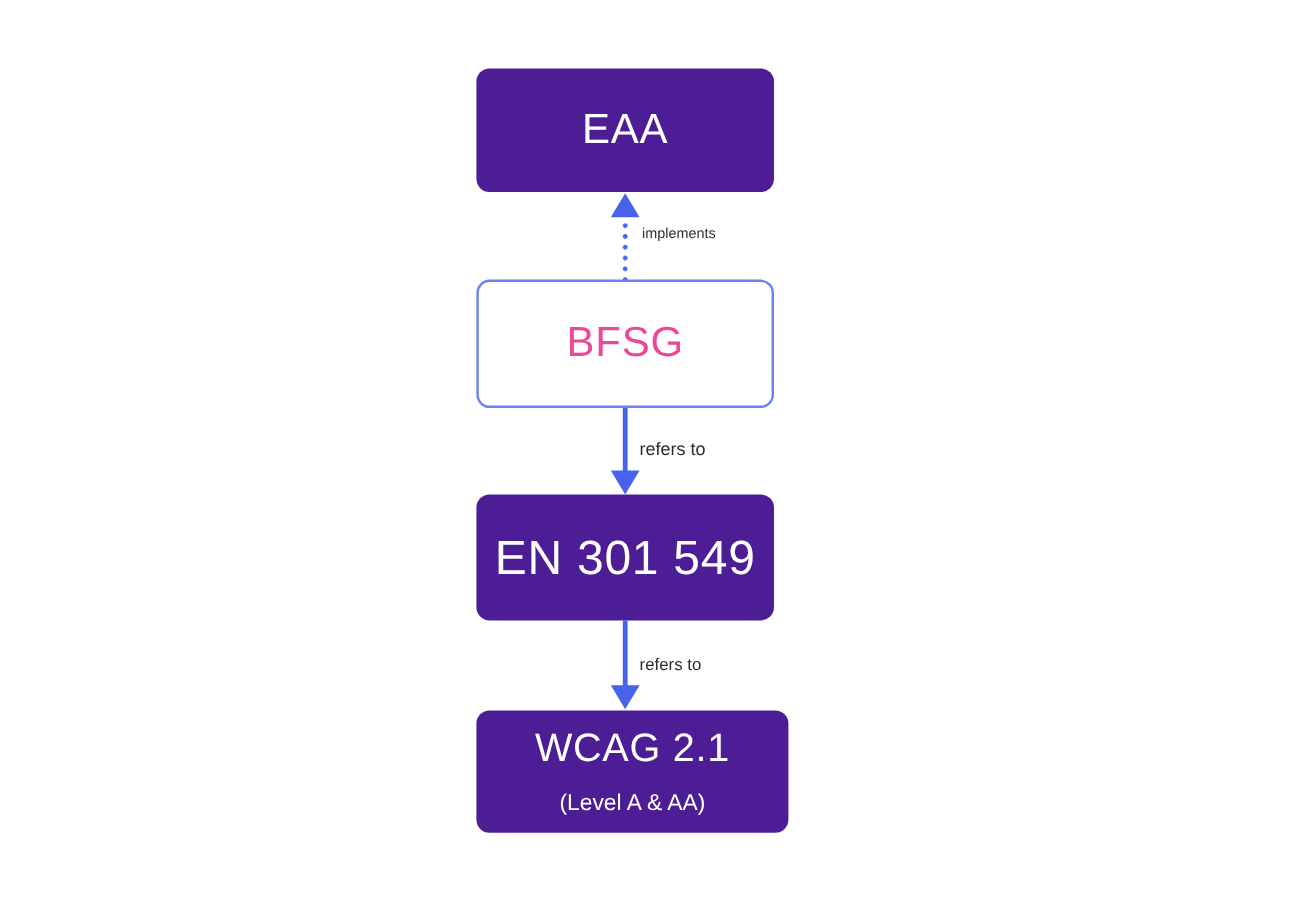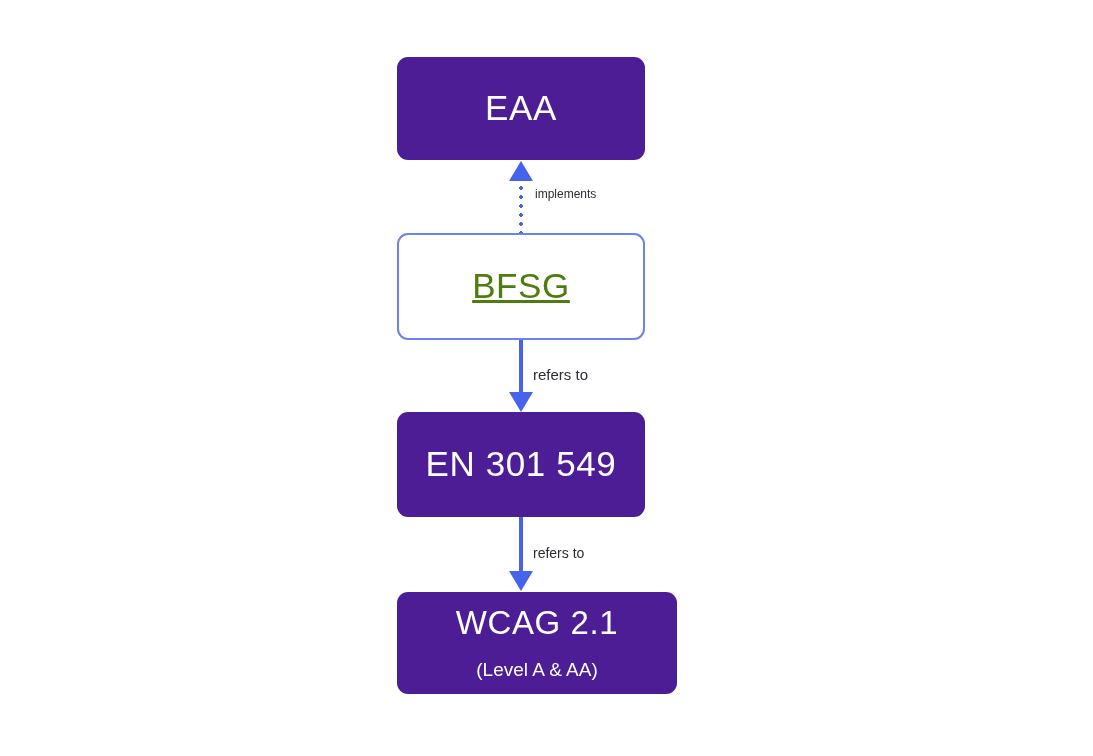--- a/index.html
+++ b/index.html
@@ -36,23 +36,22 @@
   }
 
   .node-filled {
     background: #4c1d95;
     color: #ffffff;
     border: none;
   }
 
   .node-outlined {
     background: #ffffff;
-    color: #4d7c0f;
+    color: #ec4899;
     border: 2px solid #6b82ef;
-    text-decoration: underline;
   }
 
   .node-title {
     font-weight: 300;
     letter-spacing: 0.6px;
     line-height: 1.1;
     white-space: nowrap;
   }
 
   .node-subtitle {
@@ -78,26 +77,26 @@
     height: 107px;
   }
   #node-bfsg .node-title { font-size: 35px; }
 
   #node-en301549 {
     left: 397px;
     top: 412px;
     width: 248px;
     height: 105px;
   }
-  #node-en301549 .node-title { font-size: 35px; text-align: right; }
+  #node-en301549 .node-title { font-size: 40px; text-align: right; }
 
   #node-wcag {
     left: 397px;
     top: 592px;
-    width: 280px;
+    width: 260px;
     height: 102px;
   }
   #node-wcag .node-title { font-size: 33px; }
   #node-wcag .node-subtitle { font-size: 19px; }
 
   
   .edge {
     position: absolute;
   }
 

